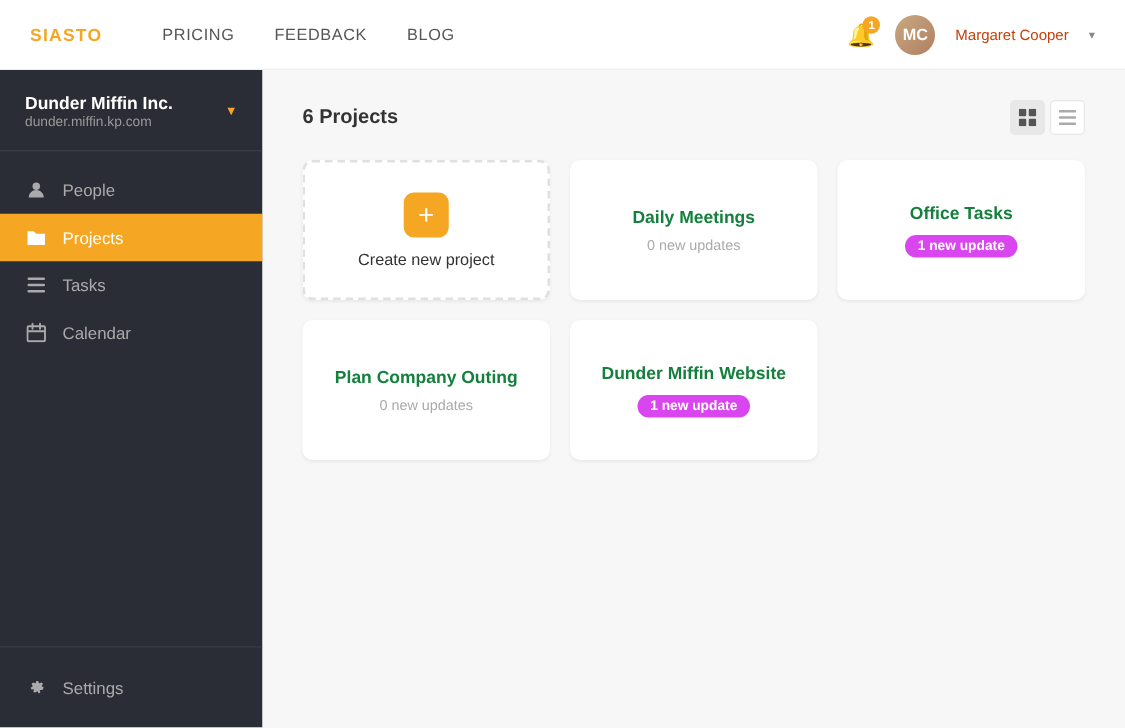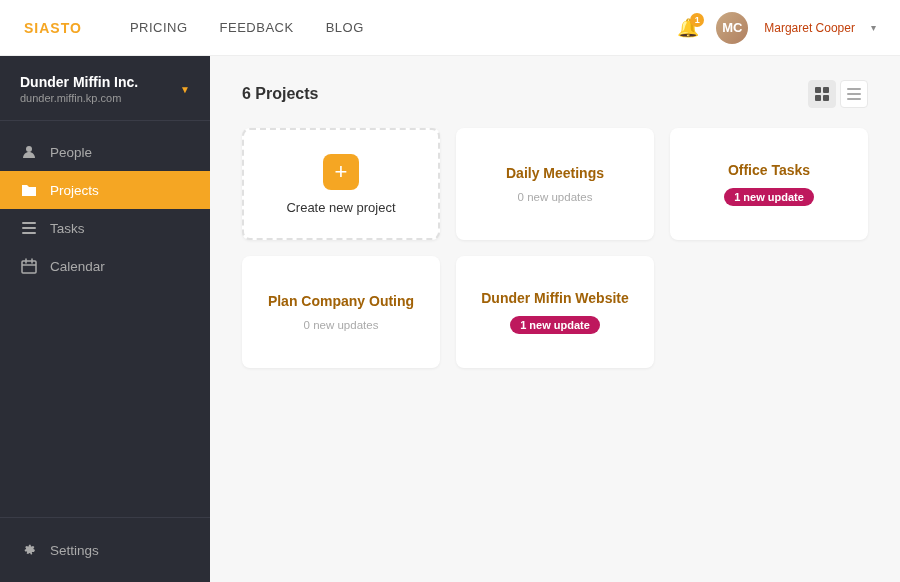--- a/index.html
+++ b/index.html
@@ -240,31 +240,31 @@
     }
     .create-label {
       font-size: 13px;
       color: #333;
       font-weight: 500;
     }
 
     .project-name {
       font-size: 14px;
       font-weight: 600;
-      color: #a16207;
+      color: #15803d;
       text-align: center;
       margin-bottom: 10px;
     }
     .project-updates {
       font-size: 11.5px;
       color: #aaa;
     }
     .update-badge {
       display: inline-block;
-      background: #be185d;
+      background: #d946ef;
       color: #fff;
       font-size: 11px;
       font-weight: 600;
       padding: 3px 10px;
       border-radius: 12px;
     }
   </style>
 </head>
 <body>
 

